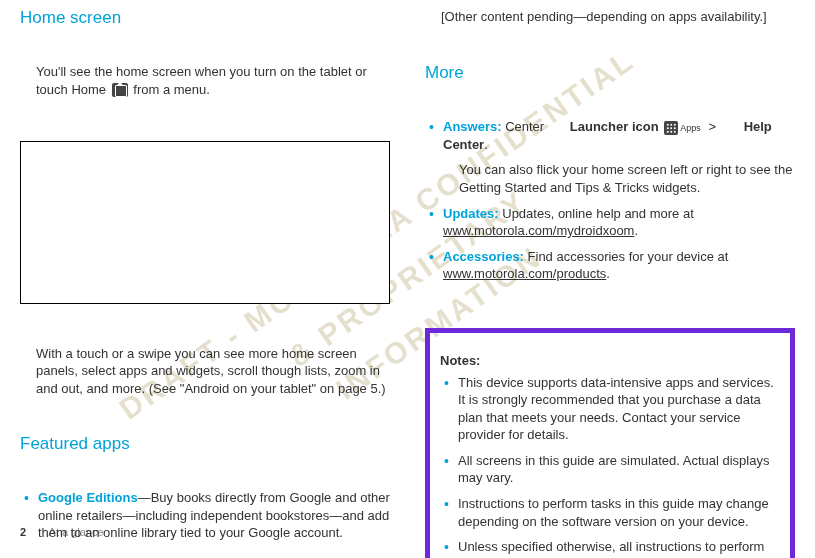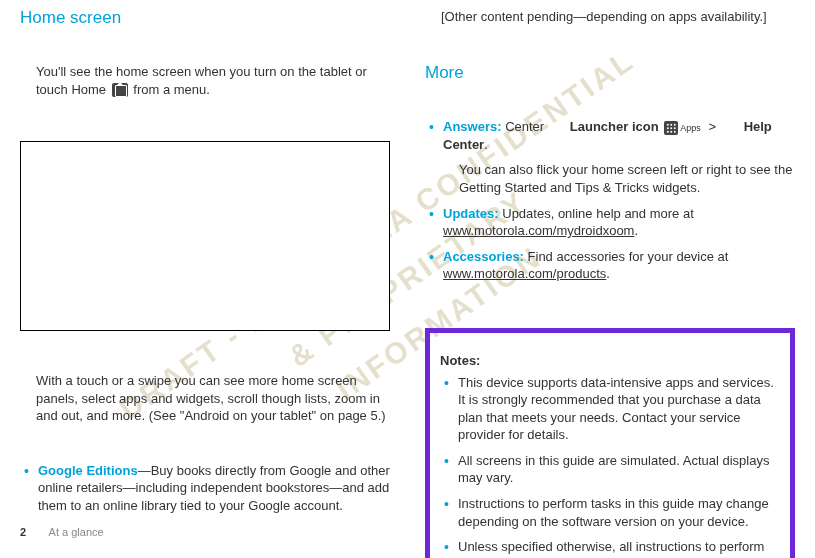--- a/index.html
+++ b/index.html
@@ -190,20 +190,21 @@
 <div class="columns">
 
   <div class="col">
     <h2>Home screen</h2>
     <p>
       <span>You'll see the home screen when you turn on the tablet or touch Home </span><span class="home-icon"></span><span> from a menu.</span>
     </p>
     <div class="screenshot-box"></div>
     <p>With a touch or a swipe you can see more home screen panels, select apps and widgets, scroll though lists, zoom in and out, and more. (See "Android on your tablet" on page 5.)</p>
 
+    <h2>Featured apps</h2>
     <ul>
       <li>
         <span class="bold-blue">Google Editions</span><span>—Buy books directly from Google and other online retailers—including independent bookstores—and add them to an online library tied to your Google account.</span>
       </li>
     </ul>
   </div>
 
   <div class="col">
     <p>[Other content pending—depending on apps availability.]</p>
 

